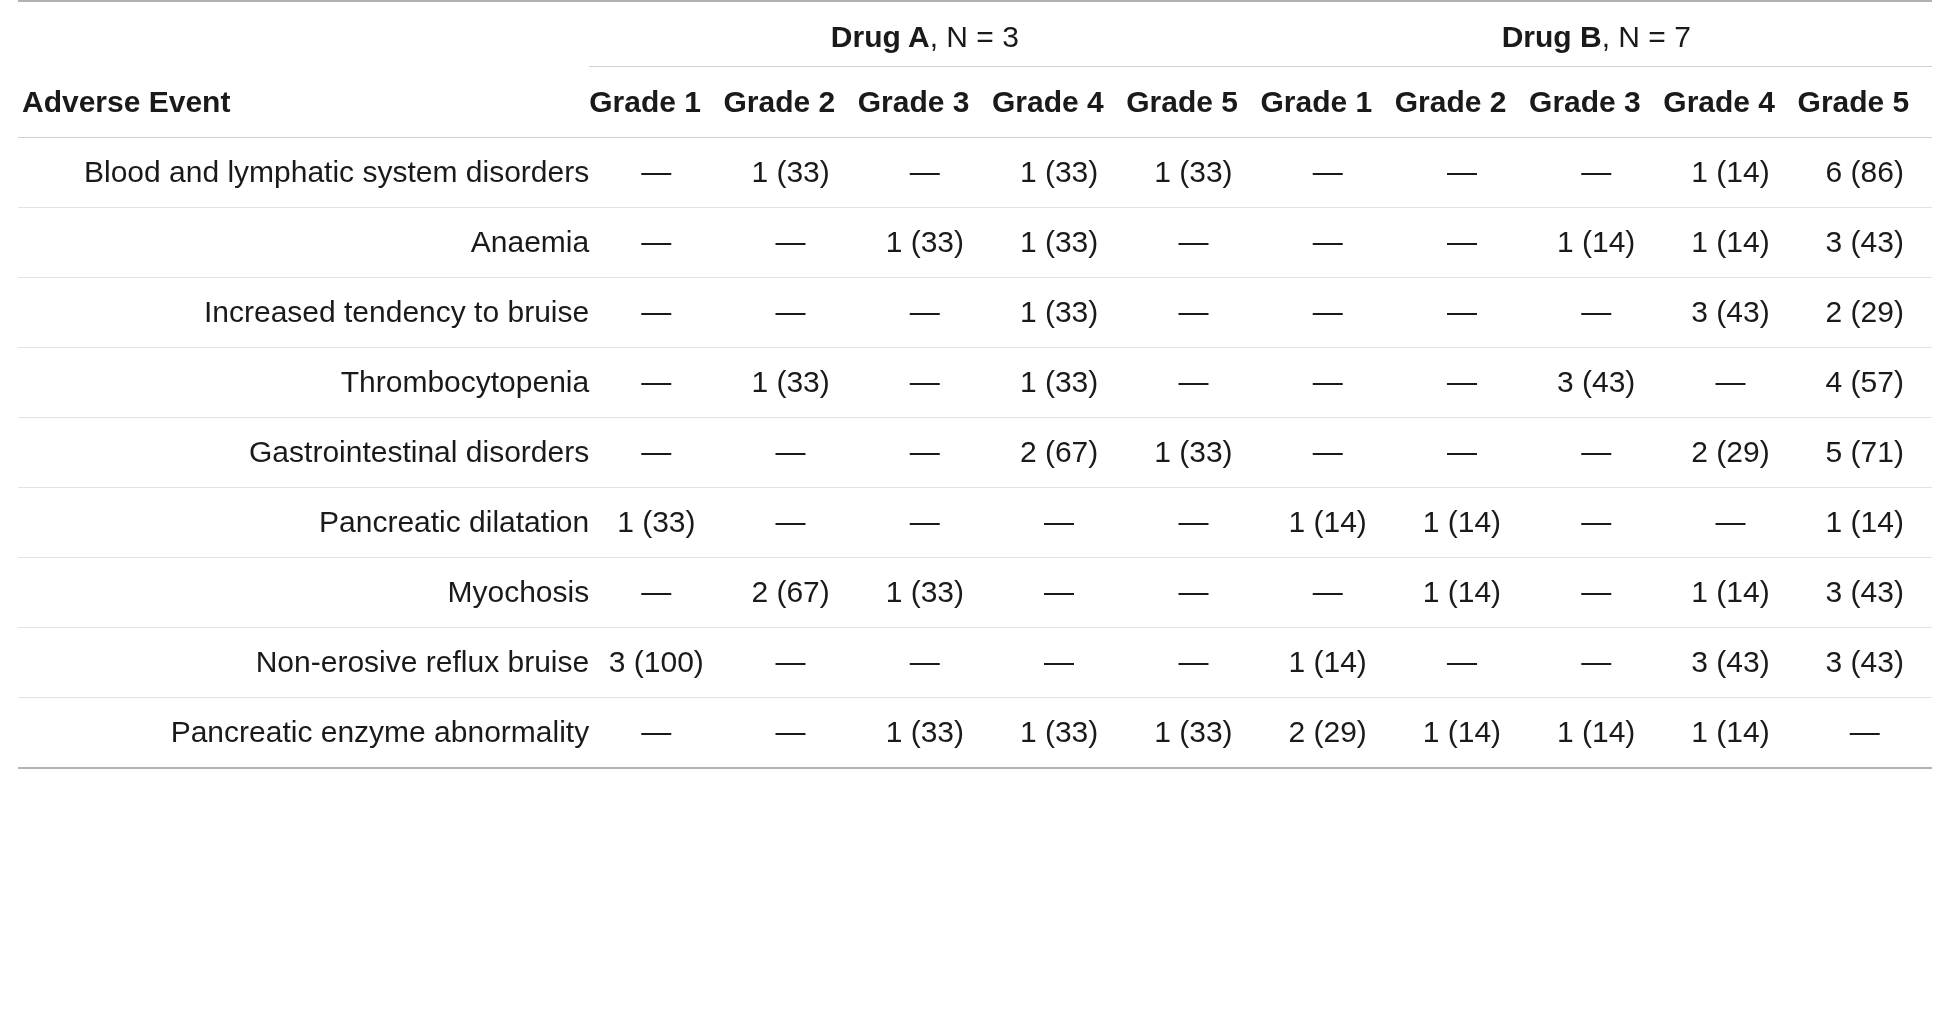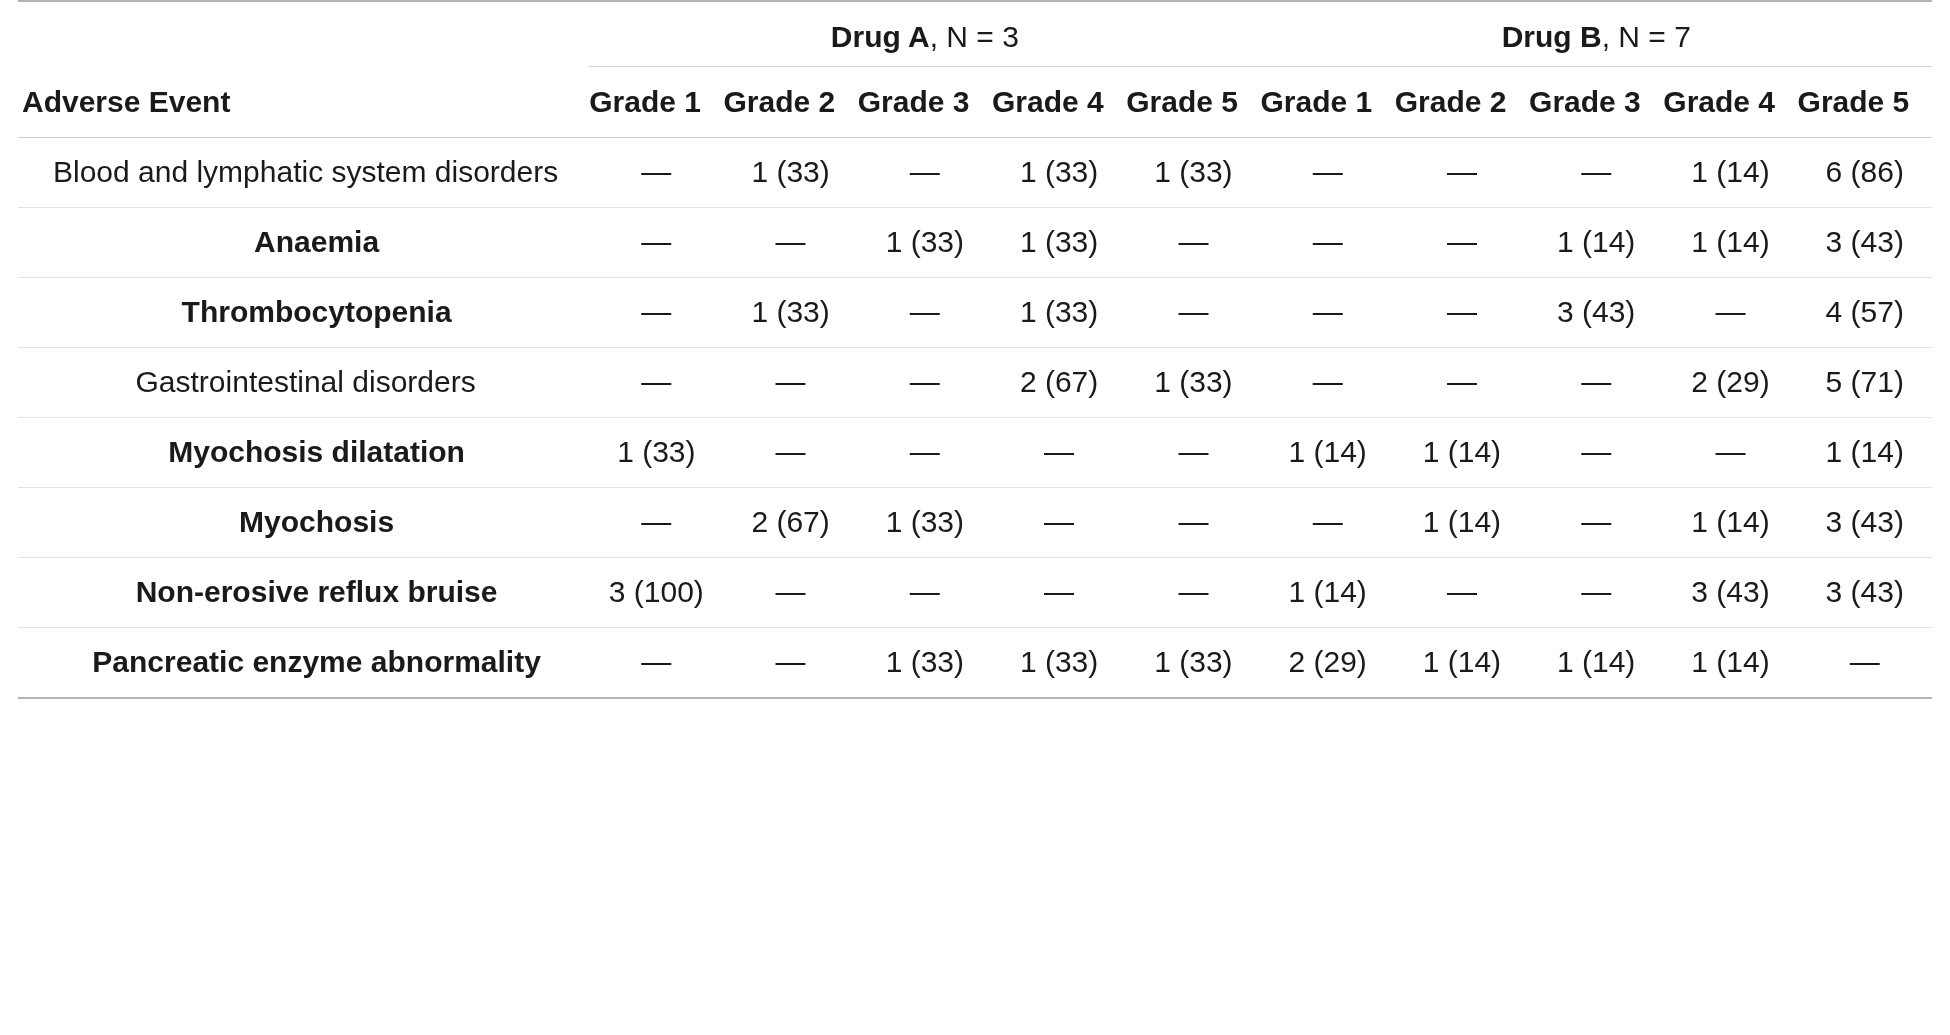--- a/index.html
+++ b/index.html
@@ -76,26 +76,25 @@
     padding: 17px 0 18px 0;
     text-align: center;
     vertical-align: middle;
     border-bottom: 1px solid #e3e3e3;
     white-space: nowrap;
   }
   tbody tr:last-child td {
     border-bottom: none;
   }
   tbody tr td.label {
-    text-align: center;
+    text-align: right;
     padding-left: 4px;
   }
   tbody tr td.label.indent {
     padding-left: 26px;
-    font-weight: bold;
   }
   .bottomrule td {
     border-top: 2px solid #b3b3b3;
     height: 6px;
     padding: 0;
     border-bottom: none;
   }
 </style>
 </head>
 <body>
@@ -159,20 +158,33 @@
         <td>1 (33)</td>
         <td>1 (33)</td>
         <td>—</td>
         <td>—</td>
         <td>—</td>
         <td>1 (14)</td>
         <td>1 (14)</td>
         <td>3 (43)</td>
       </tr>
       <tr>
+        <td class="label indent">Increased tendency to bruise</td>
+        <td>—</td>
+        <td>—</td>
+        <td>—</td>
+        <td>1 (33)</td>
+        <td>—</td>
+        <td>—</td>
+        <td>—</td>
+        <td>—</td>
+        <td>3 (43)</td>
+        <td>2 (29)</td>
+      </tr>
+      <tr>
         <td class="label indent">Thrombocytopenia</td>
         <td>—</td>
         <td>1 (33)</td>
         <td>—</td>
         <td>1 (33)</td>
         <td>—</td>
         <td>—</td>
         <td>—</td>
         <td>3 (43)</td>
         <td>—</td>
@@ -185,21 +197,21 @@
         <td>—</td>
         <td>2 (67)</td>
         <td>1 (33)</td>
         <td>—</td>
         <td>—</td>
         <td>—</td>
         <td>2 (29)</td>
         <td>5 (71)</td>
       </tr>
       <tr>
-        <td class="label indent">Myochosis dilatation</td>
+        <td class="label indent">Pancreatic dilatation</td>
         <td>1 (33)</td>
         <td>—</td>
         <td>—</td>
         <td>—</td>
         <td>—</td>
         <td>1 (14)</td>
         <td>1 (14)</td>
         <td>—</td>
         <td>—</td>
         <td>1 (14)</td>

